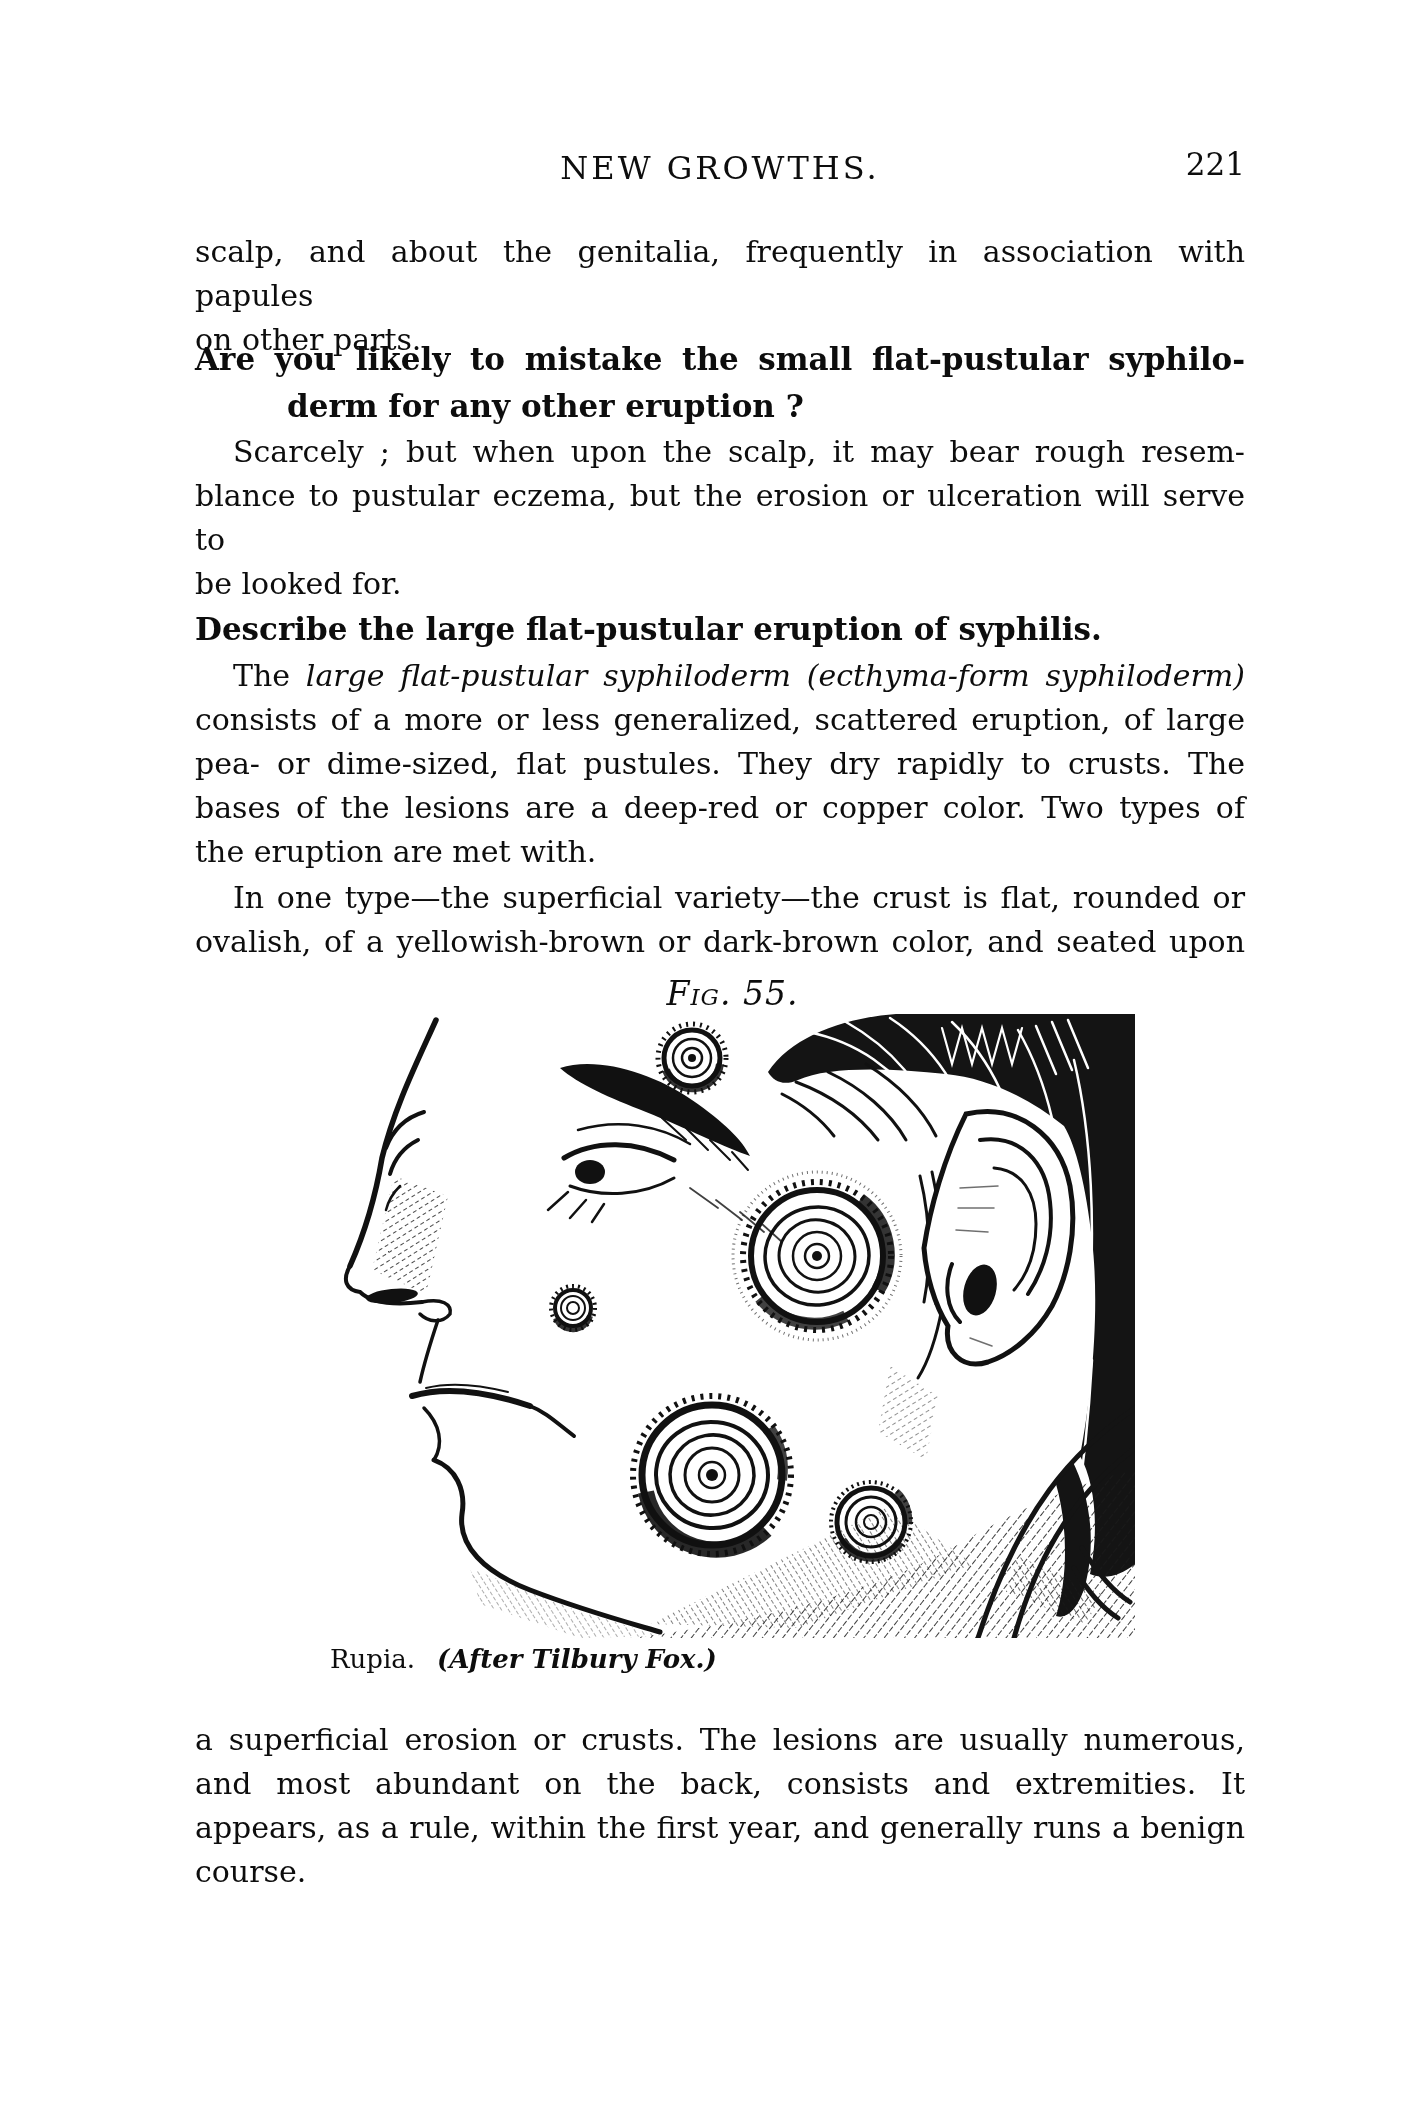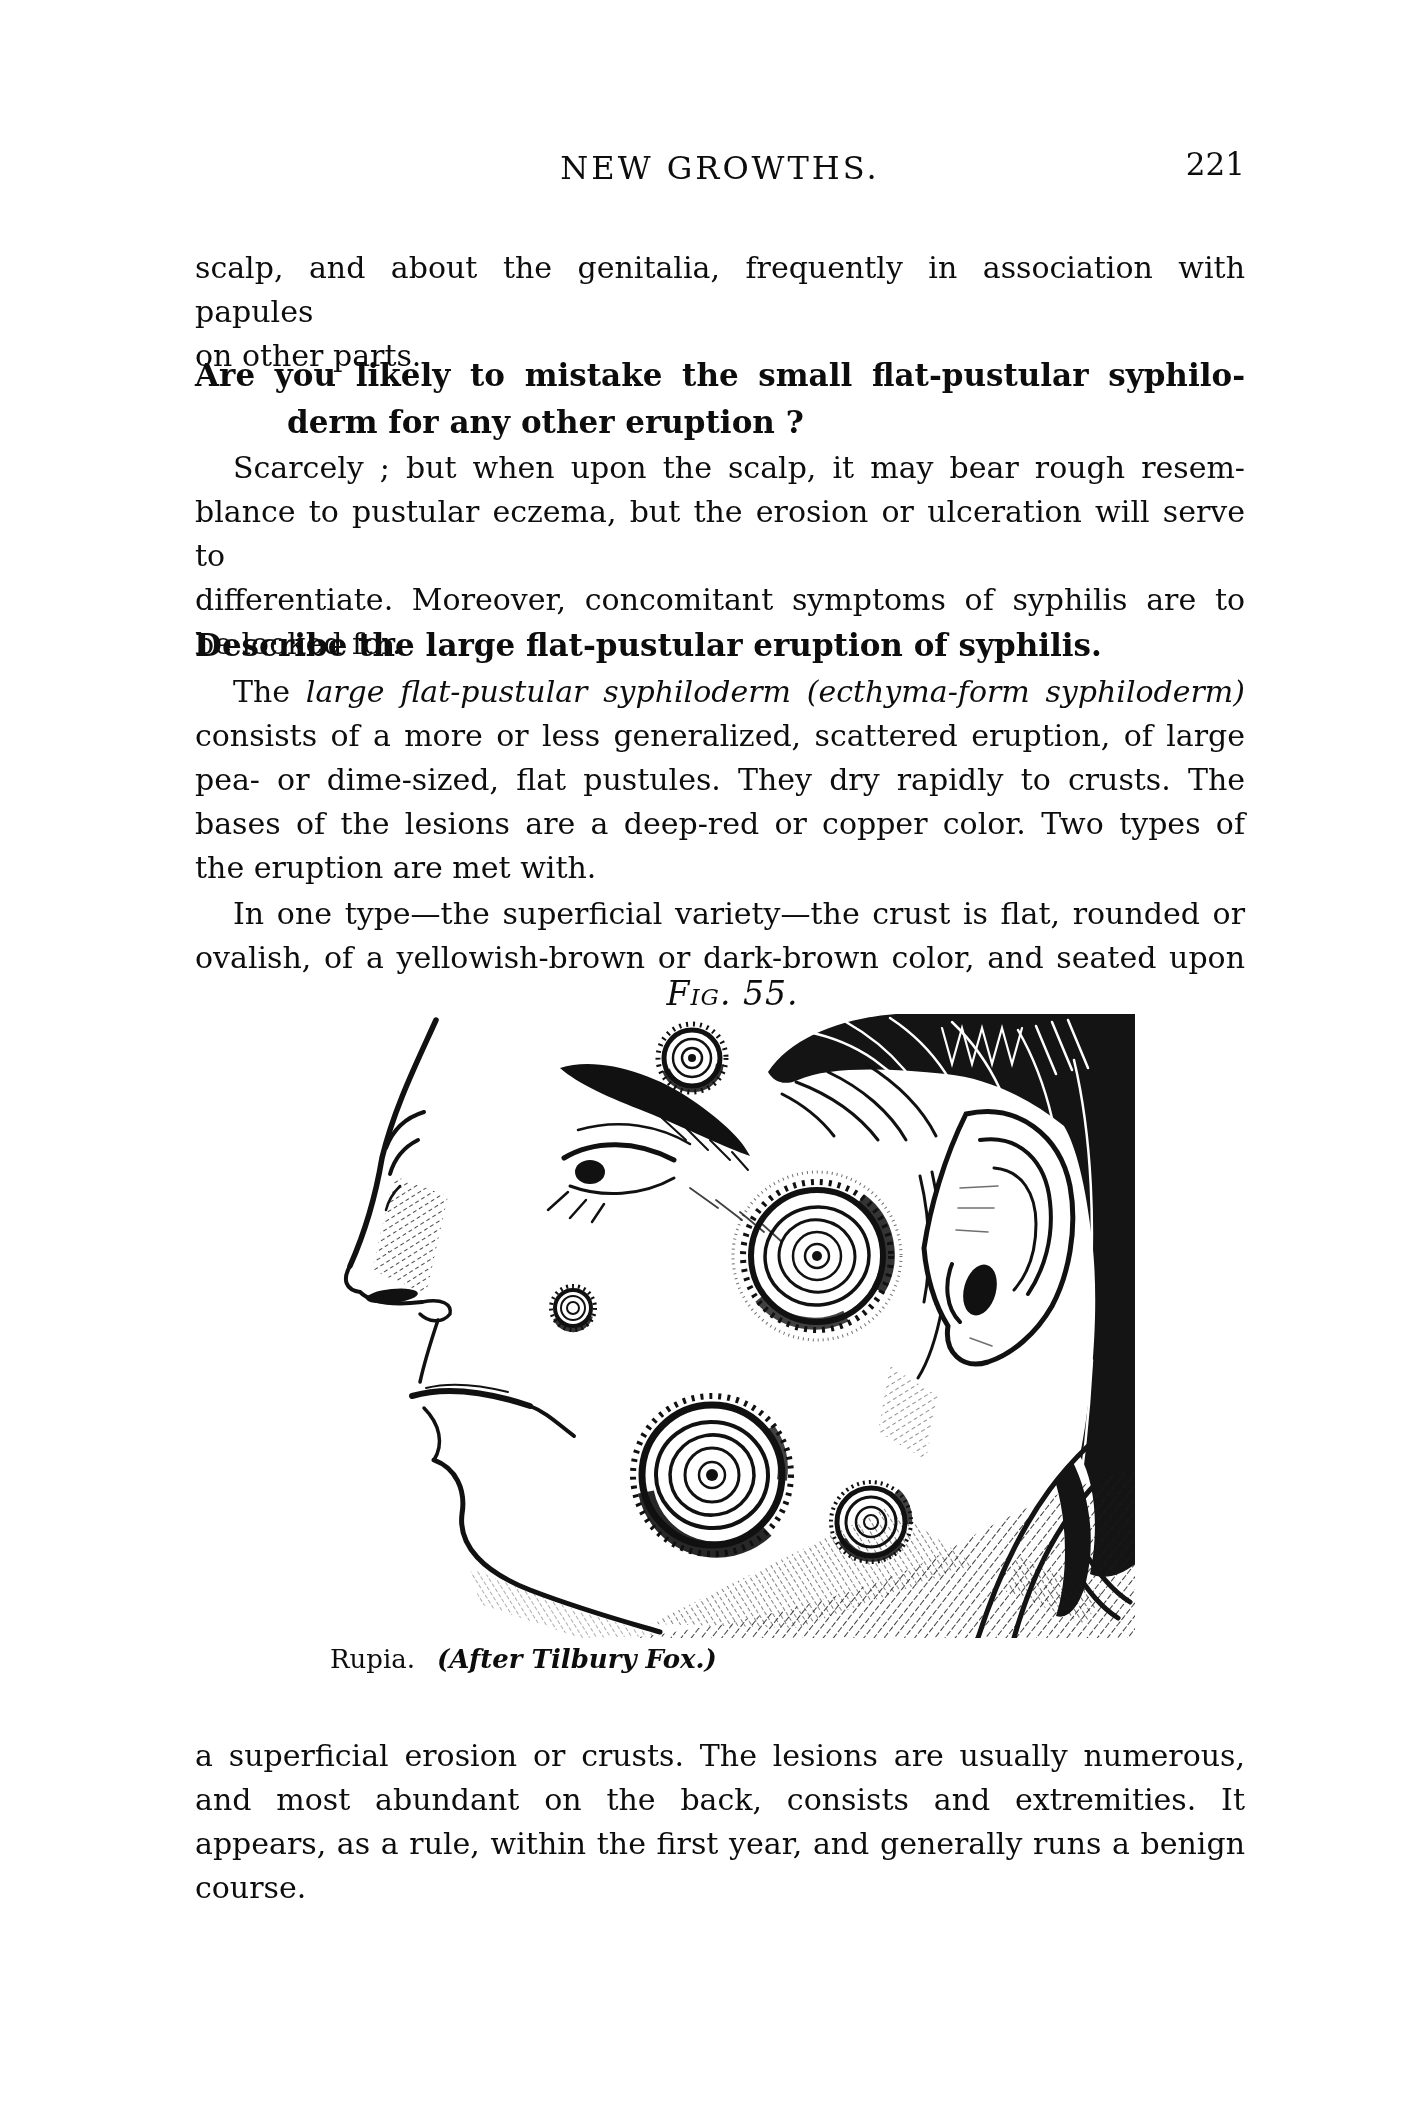--- a/index.html
+++ b/index.html
@@ -9,21 +9,21 @@
     font-family:"DejaVu Serif","Liberation Serif",serif;
   }
   .running-head {
     position:absolute; left:195px; width:1050px; top:152px;
     text-align:center; font-size:32px; letter-spacing:3px; line-height:32px;
   }
   .page-number {
     position:absolute; left:195px; width:1050px; top:146px;
     text-align:right; font-size:31px; line-height:36px;
   }
-  .block { position:absolute; left:195px; width:1050px;margin-top:16px; }
+  .block { position:absolute; left:195px; width:1050px; }
   .body-block { font-size:30px; line-height:44px; }
   .q-block { font-size:31px; line-height:47px; font-weight:bold; }
   .line { text-align:left; }
   .line.just { text-align:justify; text-align-last:justify; }
   .line.fi { text-indent:38px; }
   .line.qc { padding-left:92px; }
   .it { font-style:italic; }
   .fig-label {
     position:absolute; left:330px; width:805px; top:974px;
     text-align:center; font-size:33px; font-variant:small-caps; letter-spacing:1px;font-style:italic;
@@ -50,21 +50,20 @@
       <div class="line just"><span>scalp, and about the genitalia, frequently in association with papules</span></div>
       <div class="line"><span>on other parts.</span></div>
     </div>
   <div class="block q-block" style="top:336px">
       <div class="line just"><span>Are you likely to mistake the small flat-pustular syphilo-</span></div>
       <div class="line qc"><span>derm for any other eruption ?</span></div>
     </div>
   <div class="block body-block" style="top:430px">
       <div class="line just fi"><span>Scarcely ; but when upon the scalp, it may bear rough resem-</span></div>
       <div class="line just"><span>blance to pustular eczema, but the erosion or ulceration will serve to</span></div>
-      <div class="line just"><span>differentiate.  Moreover, concomitant symptoms of syphilis are to</span></div>
       <div class="line"><span>be looked for.</span></div>
     </div>
   <div class="block q-block" style="top:606px">
       <div class="line"><span>Describe the large flat-pustular eruption of syphilis.</span></div>
     </div>
   <div class="block body-block" style="top:654px">
       <div class="line just fi"><span>The </span><span class="it">large flat-pustular syphiloderm (ecthyma-form syphiloderm)</span></div>
       <div class="line just"><span>consists of a more or less generalized, scattered eruption, of large</span></div>
       <div class="line just"><span>pea- or dime-sized, flat pustules.  They dry rapidly to crusts.  The</span></div>
       <div class="line just"><span>bases of the lesions are a deep-red or copper color.  Two types of</span></div>

